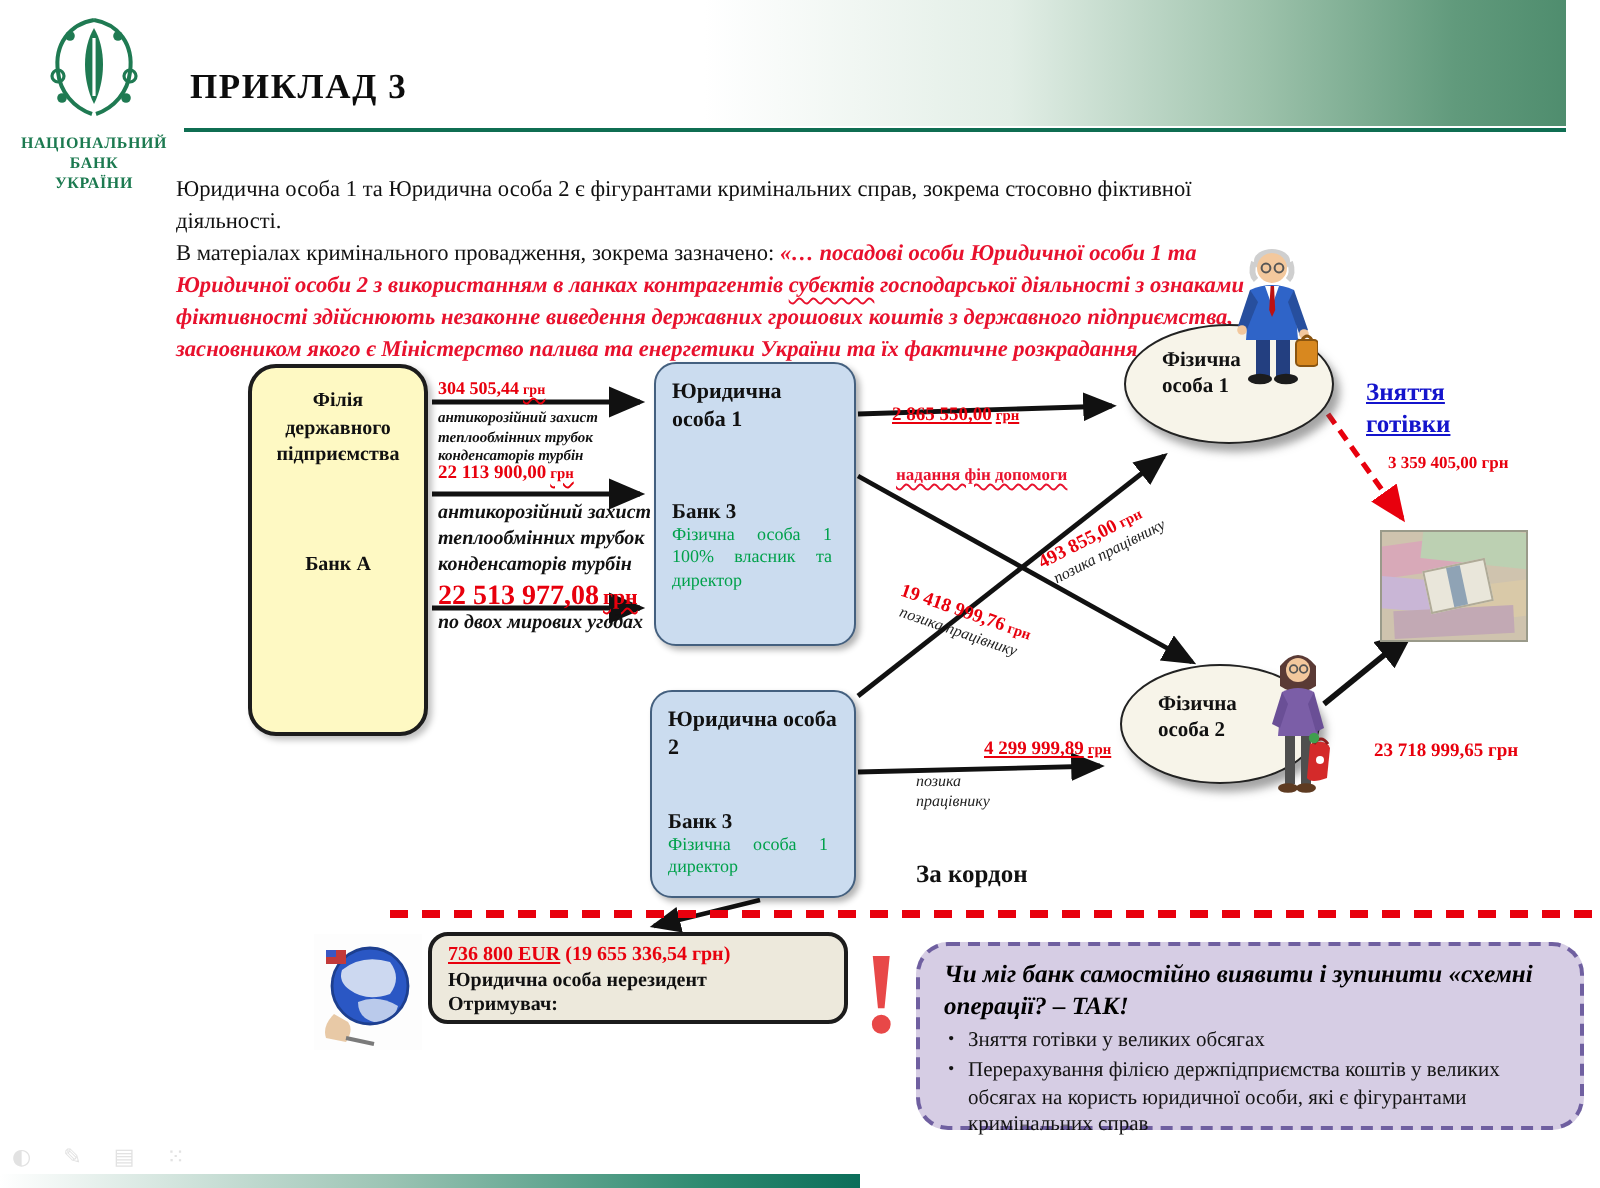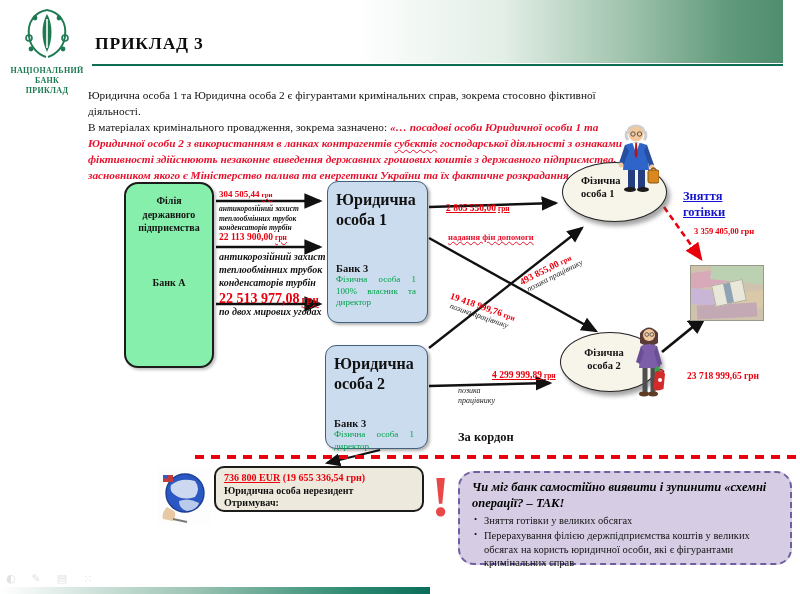--- a/index.html
+++ b/index.html
@@ -11,29 +11,29 @@
   #rule{position:absolute;left:92px;top:64px;width:691px;height:2px;background:#0f6e52;}
   #logo{position:absolute;left:4px;top:4px;width:86px;text-align:center;}
   #logo .ll{font-weight:bold;color:#1c7a50;font-size:8px;line-height:10px;letter-spacing:.3px;}
   #title{position:absolute;left:95px;top:33px;font-size:17.5px;font-weight:bold;letter-spacing:.8px;color:#0d0d0d;}
   
   #intro{position:absolute;left:88px;top:87px;width:556px;font-size:11.3px;line-height:1.42;}
   .redq{color:#e8112d;font-style:italic;font-weight:600;}
   .wavy{text-decoration:underline wavy #e8112d;text-decoration-thickness:1px;text-underline-offset:2px;}
   
   .box{position:absolute;box-sizing:border-box;border:2px solid #1c1c1c;border-radius:14px;
-       background:#86efac;box-shadow:2px 2px 3px rgba(0,0,0,.25);}
+       background:#fef9c3;box-shadow:2px 2px 3px rgba(0,0,0,.25);}
   #branch-box{left:124px;top:182px;width:90px;height:186px;text-align:center;padding-top:10px;}
   #branch-name{font-weight:bold;font-size:10px;line-height:1.35;padding:0 8px;}
   #branch-bank{font-weight:bold;font-size:10px;margin-top:42px;}
   .ebox{position:absolute;box-sizing:border-box;border:1.6px solid #44607f;border-radius:11px;
         background:#CBDCEF;box-shadow:2px 2px 3px rgba(0,0,0,.3);padding:8px;}
   #e1{left:327px;top:181px;width:101px;height:142px;}
   #e2{left:325px;top:345px;width:103px;height:104px;}
-  .ename{font-weight:bold;font-size:16px;line-height:1.25;}
+  .ename{font-weight:bold;font-size:11px;line-height:1.25;}
   #e1 .ename{width:62px;}
   #e2 .ename{width:90px;}
   .ebank{font-weight:bold;font-size:10.5px;}
   #e1 .ebank{margin-top:33px;}
   #e2 .ebank{margin-top:24px;}
   .enote{color:#00A14B;font-size:9px;line-height:1.3;text-align:justify;width:80px;}
   
   .amt{position:absolute;color:#e8000d;font-weight:bold;white-space:nowrap;}
   .cur{font-size:78%;margin-left:2px;}
   .cur.w{text-decoration:underline wavy #e8000d;text-decoration-thickness:1px;}
@@ -54,21 +54,21 @@
   .diag .d{color:#222;font-style:italic;font-size:8px;margin-left:3px;}
   #lra{left:492px;top:370px;font-size:9.5px;text-decoration:underline;}
   #lrd{position:absolute;left:458px;top:386px;width:52px;font-size:8px;font-style:italic;color:#222;line-height:1.3;}
   
   .ell{position:absolute;border:1.6px solid #222;border-radius:50%;background:#F7F4E9;
        box-shadow:3px 4px 4px rgba(90,90,90,.55);}
   #p1e{left:562px;top:162px;width:103px;height:58px;}
   #p2e{left:560px;top:332px;width:98px;height:58px;}
   .plabel{position:absolute;font-weight:bold;font-size:10.5px;line-height:1.25;width:50px;}
   #p1l{left:581px;top:174px;}
-  #p2l{left:579px;top:346px;text-align:center;}
+  #p2l{left:579px;top:346px;}
   #man{position:absolute;left:615px;top:123px;}
   #woman{position:absolute;left:632px;top:322px;}
   
   #withdraw{position:absolute;left:683px;top:189px;width:54px;font-size:12.5px;font-weight:bold;
             color:#1414cc;text-decoration:underline;line-height:1.25;}
   #amt1{left:694px;top:226px;font-size:8.5px;}
   #amt2{left:687px;top:371px;font-size:9.5px;}
   #money{position:absolute;left:690px;top:265px;width:72px;height:54px;background:#cfc3ae;
          border:1px solid #9a9a8a;overflow:hidden;}
   .mstrip{position:absolute;}
@@ -122,21 +122,21 @@
       <circle cx="46" cy="34" r="3" fill="none" stroke="#1f7a52" stroke-width="1.6"></circle>
       <circle cx="16" cy="14" r="2.4" fill="#1f7a52"></circle>
       <circle cx="40" cy="14" r="2.4" fill="#1f7a52"></circle>
       <circle cx="12" cy="45" r="2.4" fill="#1f7a52"></circle>
       <circle cx="44" cy="45" r="2.4" fill="#1f7a52"></circle>
       <path d="M28,10 C34,20 34,36 28,48 C22,36 22,20 28,10" fill="#1f7a52"></path>
       <path d="M28,15 L28,44" stroke="#ffffff" stroke-width="1.6"></path>
     </svg>
     <div class="ll">НАЦІОНАЛЬНИЙ</div>
     <div class="ll">БАНК</div>
-    <div class="ll">ПРИКЛАД</div>
+    <div class="ll">УКРАЇНИ</div>
   </div>
 
   <div id="title">ПРИКЛАД 3</div>
 
   <div id="intro">
     <div>Юридична особа 1 та Юридична особа 2 є фігурантами кримінальних справ, зокрема стосовно фіктивної діяльності.</div>
     <div><span>В матеріалах кримінального провадження, зокрема зазначено: </span><span class="redq">«… посадові особи Юридичної особи 1 та Юридичної особи 2 з використанням в ланках контрагентів </span><span class="redq wavy">субєктів</span><span class="redq"> господарської діяльності з ознаками фіктивності здійснюють незаконне виведення державних грошових коштів з державного підприємства,  засновником якого є Міністерство палива та енергетики України та їх фактичне розкрадання…»</span></div>
   </div>
 
   <svg id="arrows" width="800" height="594" viewBox="0 0 800 594">

